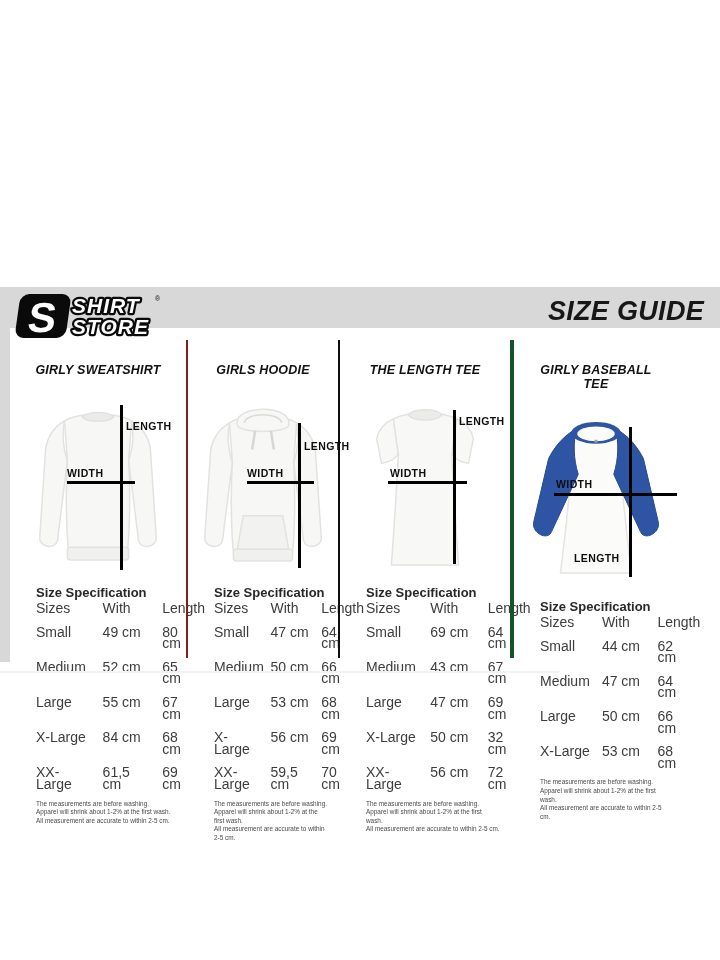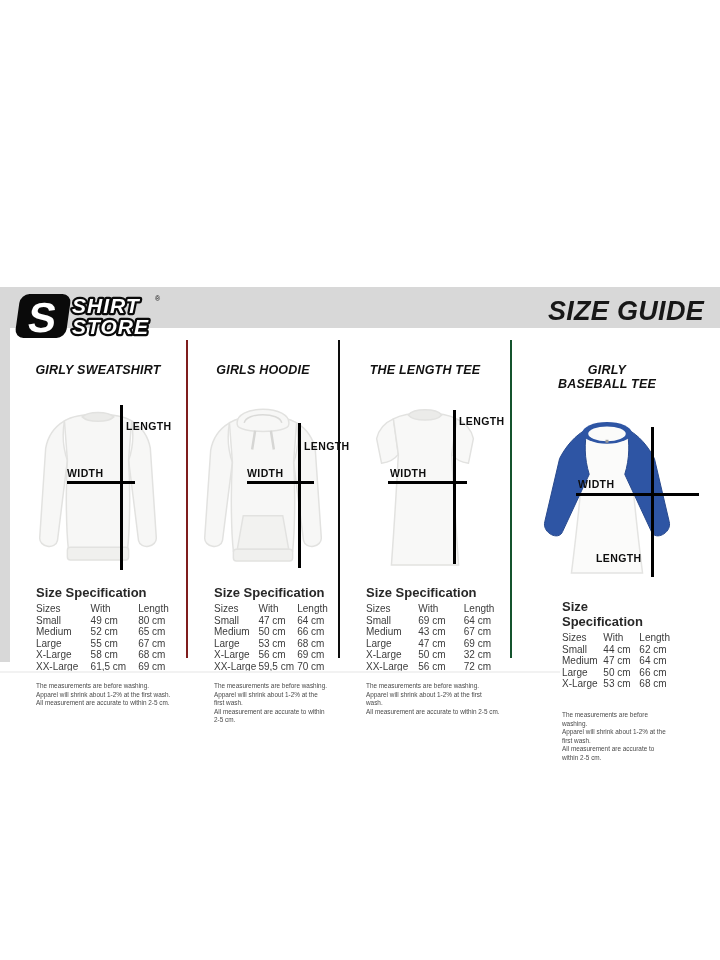--- a/index.html
+++ b/index.html
@@ -10,33 +10,33 @@
   .left-strip{position:absolute;left:0;top:328px;width:10px;height:334px;background:#d8d8d8;}
   .size-guide{position:absolute;right:16px;top:296px;font-size:27px;font-weight:bold;
               font-style:italic;color:#171717;letter-spacing:.3px;}
   .logo{position:absolute;left:12px;top:291px;}
   
   .content{position:absolute;left:10px;top:340px;width:700px;height:318px;display:flex;}
   .col{box-sizing:border-box;padding-top:7px;}
   .col1{width:176px;}
   .col2{width:152px;border-left:2px solid #7f1d1d;}
   .col3{width:172px;border-left:2px solid #0d0d0d;}
-  .col4{width:168px;border-left:2px solid #14532d;padding-left:24px;}
+  .col4{width:168px;border-left:4px solid #14532d;}
   .col-title{margin:16px;text-align:center;font-size:12.5px;font-weight:bold;font-style:italic;
              color:#111;letter-spacing:.2px;}
   .figure{position:relative;height:188px;margin-top:3px;}
   .garment{position:absolute;left:50%;top:0;transform:translateX(-50%);}
   .vline,.hline{position:absolute;background:#000;}
   .vline{width:3px;}
   .hline{height:3px;}
   .mlabel{position:absolute;font-size:10.5px;font-weight:bold;color:#0d0d0d;letter-spacing:.4px;}
   .spec{padding:4px 10px 0 26px;}
   .spec-heading{margin:0 0 3px 0;font-size:13px;font-weight:bold;color:#282828;}
-  .spec-table{display:grid;grid-template-columns:39% 34% 27%;font-size:10px;line-height:11.6px;
-              color:#3c3c3c;min-height:70px;align-content:start;}
+  .spec-table{display:grid;grid-template-columns:39% 34% 27%;font-size:14px;line-height:11.6px;
+              color:#3c3c3c;min-height:70px;align-content:start;gap:12px;}
   .notes{margin-top:9px;font-size:6.4px;line-height:8.6px;color:#4a4a4a;}
   .bottom-edge{position:absolute;left:0;top:671px;width:560px;height:2px;background:#f2f2f2;}
 </style>
 </head>
 <body>
 
 <div class="page">
 
   <div class="header-bar"></div>
   <div class="left-strip"></div>
@@ -83,21 +83,21 @@
           <span>Small</span>
           <span>49 cm</span>
           <span>80 cm</span>
           <span>Medium</span>
           <span>52 cm</span>
           <span>65 cm</span>
           <span>Large</span>
           <span>55 cm</span>
           <span>67 cm</span>
           <span>X-Large</span>
-          <span>58 cm</span>
+          <span>84 cm</span>
           <span>68 cm</span>
           <span>XX-Large</span>
           <span>61,5 cm</span>
           <span>69 cm</span>
         </div>
         <div class="notes">
           <div>The measurements are before washing.</div>
           <div>Apparel will shrink about 1-2% at the first wash.</div>
           <div>All measurement are accurate to within 2-5 cm.</div>
         </div>

